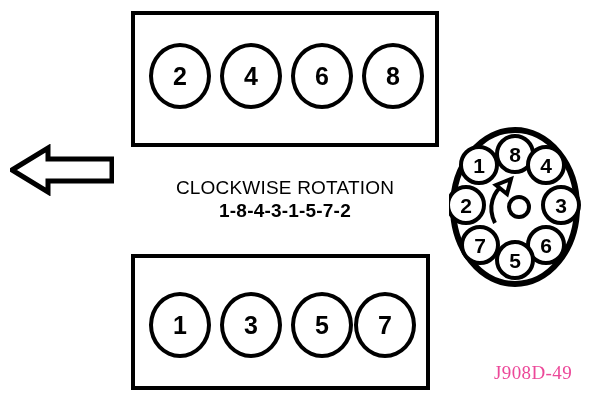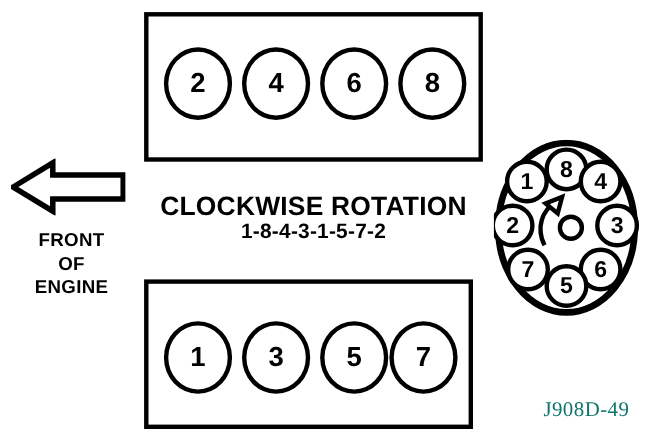--- a/index.html
+++ b/index.html
@@ -73,22 +73,22 @@
 
   
   #rotation-text {
     position: absolute;
     left: 130px;
     top: 176px;
     width: 310px;
     text-align: center;
   }
   #rotation-title {
-    font-size: 24px;
-    font-weight: bold;
+    font-size: 19px;
+    font-weight: normal;
     letter-spacing: 0.2px;
     line-height: 23px;
   }
   #firing-order {
     font-size: 19px;
     font-weight: bold;
     letter-spacing: 0.2px;
     line-height: 23px;
   }
 
@@ -102,44 +102,39 @@
   }
 
   
   #ref-code {
     position: absolute;
     left: 494px;
     top: 362px;
     font-family: "Liberation Serif", serif;
     font-size: 19px;
     letter-spacing: 0.4px;
-    color: #0f766e;
+    color: #ec4899;
   }
 </style>
 </head>
 <body>
 
 <div id="diagram-root">
 
   <div id="bank-top" class="bank">
     <div class="cyl cyl-0">2</div>
     <div class="cyl cyl-1">4</div>
     <div class="cyl cyl-2">6</div>
     <div class="cyl cyl-3">8</div>
   </div>
 
   <svg id="front-arrow" viewBox="0 0 104 52">
     <polygon points="2,26 38,4 38,15 102,15 102,37 38,37 38,48" fill="#ffffff" stroke="#000000" stroke-width="5" stroke-linejoin="miter"></polygon>
   </svg>
 
-  <div id="front-label">
-    <div>FRONT</div>
-    <div>OF</div>
-    <div>ENGINE</div>
-  </div>
 
   <div id="rotation-text">
     <div id="rotation-title">CLOCKWISE ROTATION</div>
     <div id="firing-order">1-8-4-3-1-5-7-2</div>
   </div>
 
   <svg id="distributor" viewBox="0 0 132 161">
 
     <ellipse cx="66" cy="80" rx="62" ry="77" fill="#ffffff" stroke="#000000" stroke-width="6"></ellipse>
 

